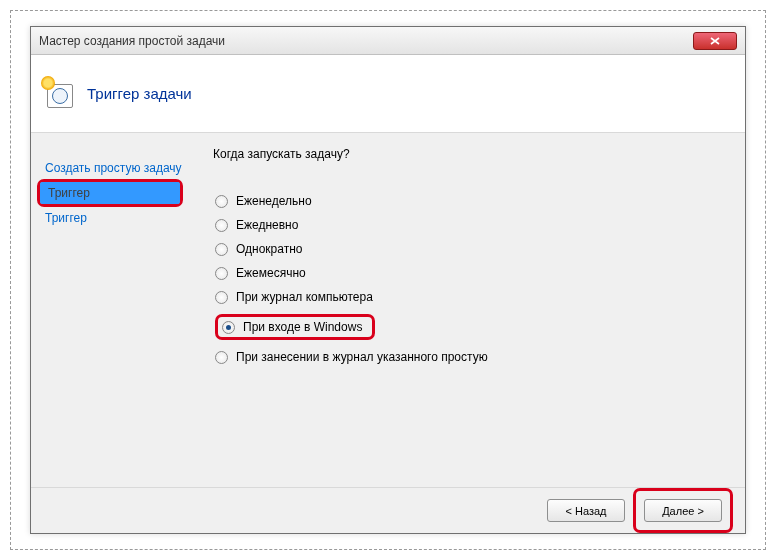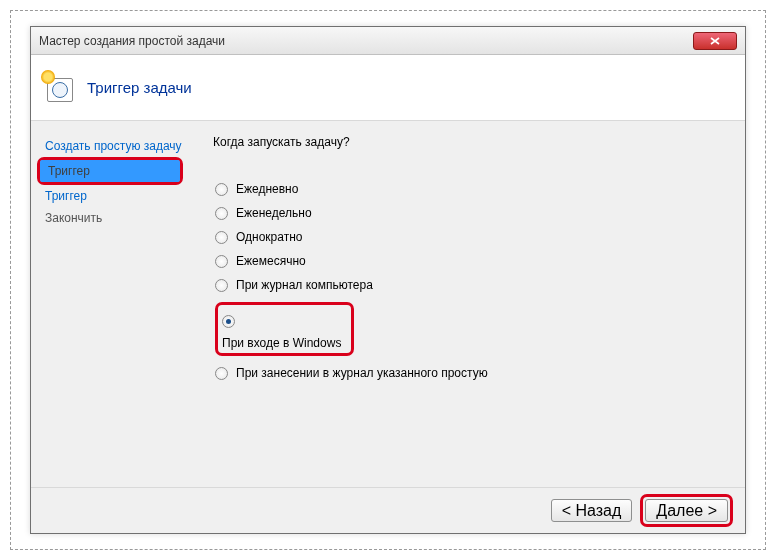--- a/index.html
+++ b/index.html
@@ -40,21 +40,21 @@
   .close-btn {
     width: 44px; height: 18px;
     background: linear-gradient(#e67, #c9302c);
     border: 1px solid #8b1a1a;
     border-radius: 3px;
     display: flex; align-items: center; justify-content: center;
     color: #fff; font-weight: bold; font-size: 10px;
     cursor: pointer;
   }
   .header {
-    height: 66px;
+    height: 78px;
     background: #fff;
     border-bottom: 1px solid #d9d9d9;
     display: flex;
     align-items: center;
     padding: 0 12px;
     gap: 12px;
   }
   .header-icon {
     width: 32px; height: 32px;
     position: relative;
@@ -85,20 +85,21 @@
   }
   .body {
     flex: 1;
     background: #f0f0f0;
     display: flex;
     position: relative;
   }
   .sidebar {
     width: 170px;
     padding: 14px 0 0 6px;
+    margin-top: 10px;
   }
   .side-item {
     padding: 4px 8px;
     color: #0066cc;
     cursor: pointer;
     border-radius: 2px;
   }
   .side-item.selected {
     background: #3399ff;
     color: #404040;
@@ -134,50 +135,49 @@
     flex-shrink: 0;
   }
   .radio.checked::after {
     content: "";
     width: 5px; height: 5px;
     background: #1a4e8a;
     border-radius: 50%;
   }
   .radio-highlight {
     display: inline-flex;
-    align-items: flex-start;
+    align-items: flex-end;
     gap: 8px;
-    padding: 10px 10px 3px 4px;
-    flex-direction: column;
+    padding: 3px 10px 3px 4px;
   }
   .footer {
     height: 46px;
     background: #f0f0f0;
     border-top: 1px solid #d9d9d9;
     display: flex;
     justify-content: flex-end;
     align-items: center;
     gap: 8px;
     padding: 0 12px;
   }
   .btn {
     min-width: 78px;
     height: 23px;
     background: linear-gradient(#fdfdfd,#e6e6e6);
     border: 1px solid #8e8f8f;
     border-radius: 3px;
-    font-size: 16px;
+    font-size: 11px;
     display: inline-flex;
     align-items: center;
     justify-content: center;
     cursor: pointer;
     padding: 0 10px;
   }
   .btn-wrap {
-    padding: 2px;
+    padding: 8px;
   }
 </style>
 </head>
 <body>
 
 <div class="outer-border"></div>
 
 <div class="window">
 
   <div class="titlebar">
@@ -200,33 +200,32 @@
   </div>
 
   <div class="body">
 
     <div class="sidebar">
       <div class="side-item">Создать простую задачу</div>
       <span class="side-wrap highlight-red">
         <div class="side-item selected" style="padding-right:90px">Триггер</div>
       </span>
       <div class="side-item">Триггер</div>
-      <div class="side-item" style="color:#555;">Закончить</div>
     </div>
 
     <div class="content">
       <div class="question">Когда запускать задачу?</div>
 
       <div class="radio-row">
         <span class="radio"></span>
+        <span>Еженедельно</span>
+      </div>
+      <div class="radio-row">
+        <span class="radio"></span>
         <span>Ежедневно</span>
-      </div>
-      <div class="radio-row">
-        <span class="radio"></span>
-        <span>Еженедельно</span>
       </div>
       <div class="radio-row">
         <span class="radio"></span>
         <span>Однократно</span>
       </div>
       <div class="radio-row">
         <span class="radio"></span>
         <span>Ежемесячно</span>
       </div>
       <div class="radio-row">

